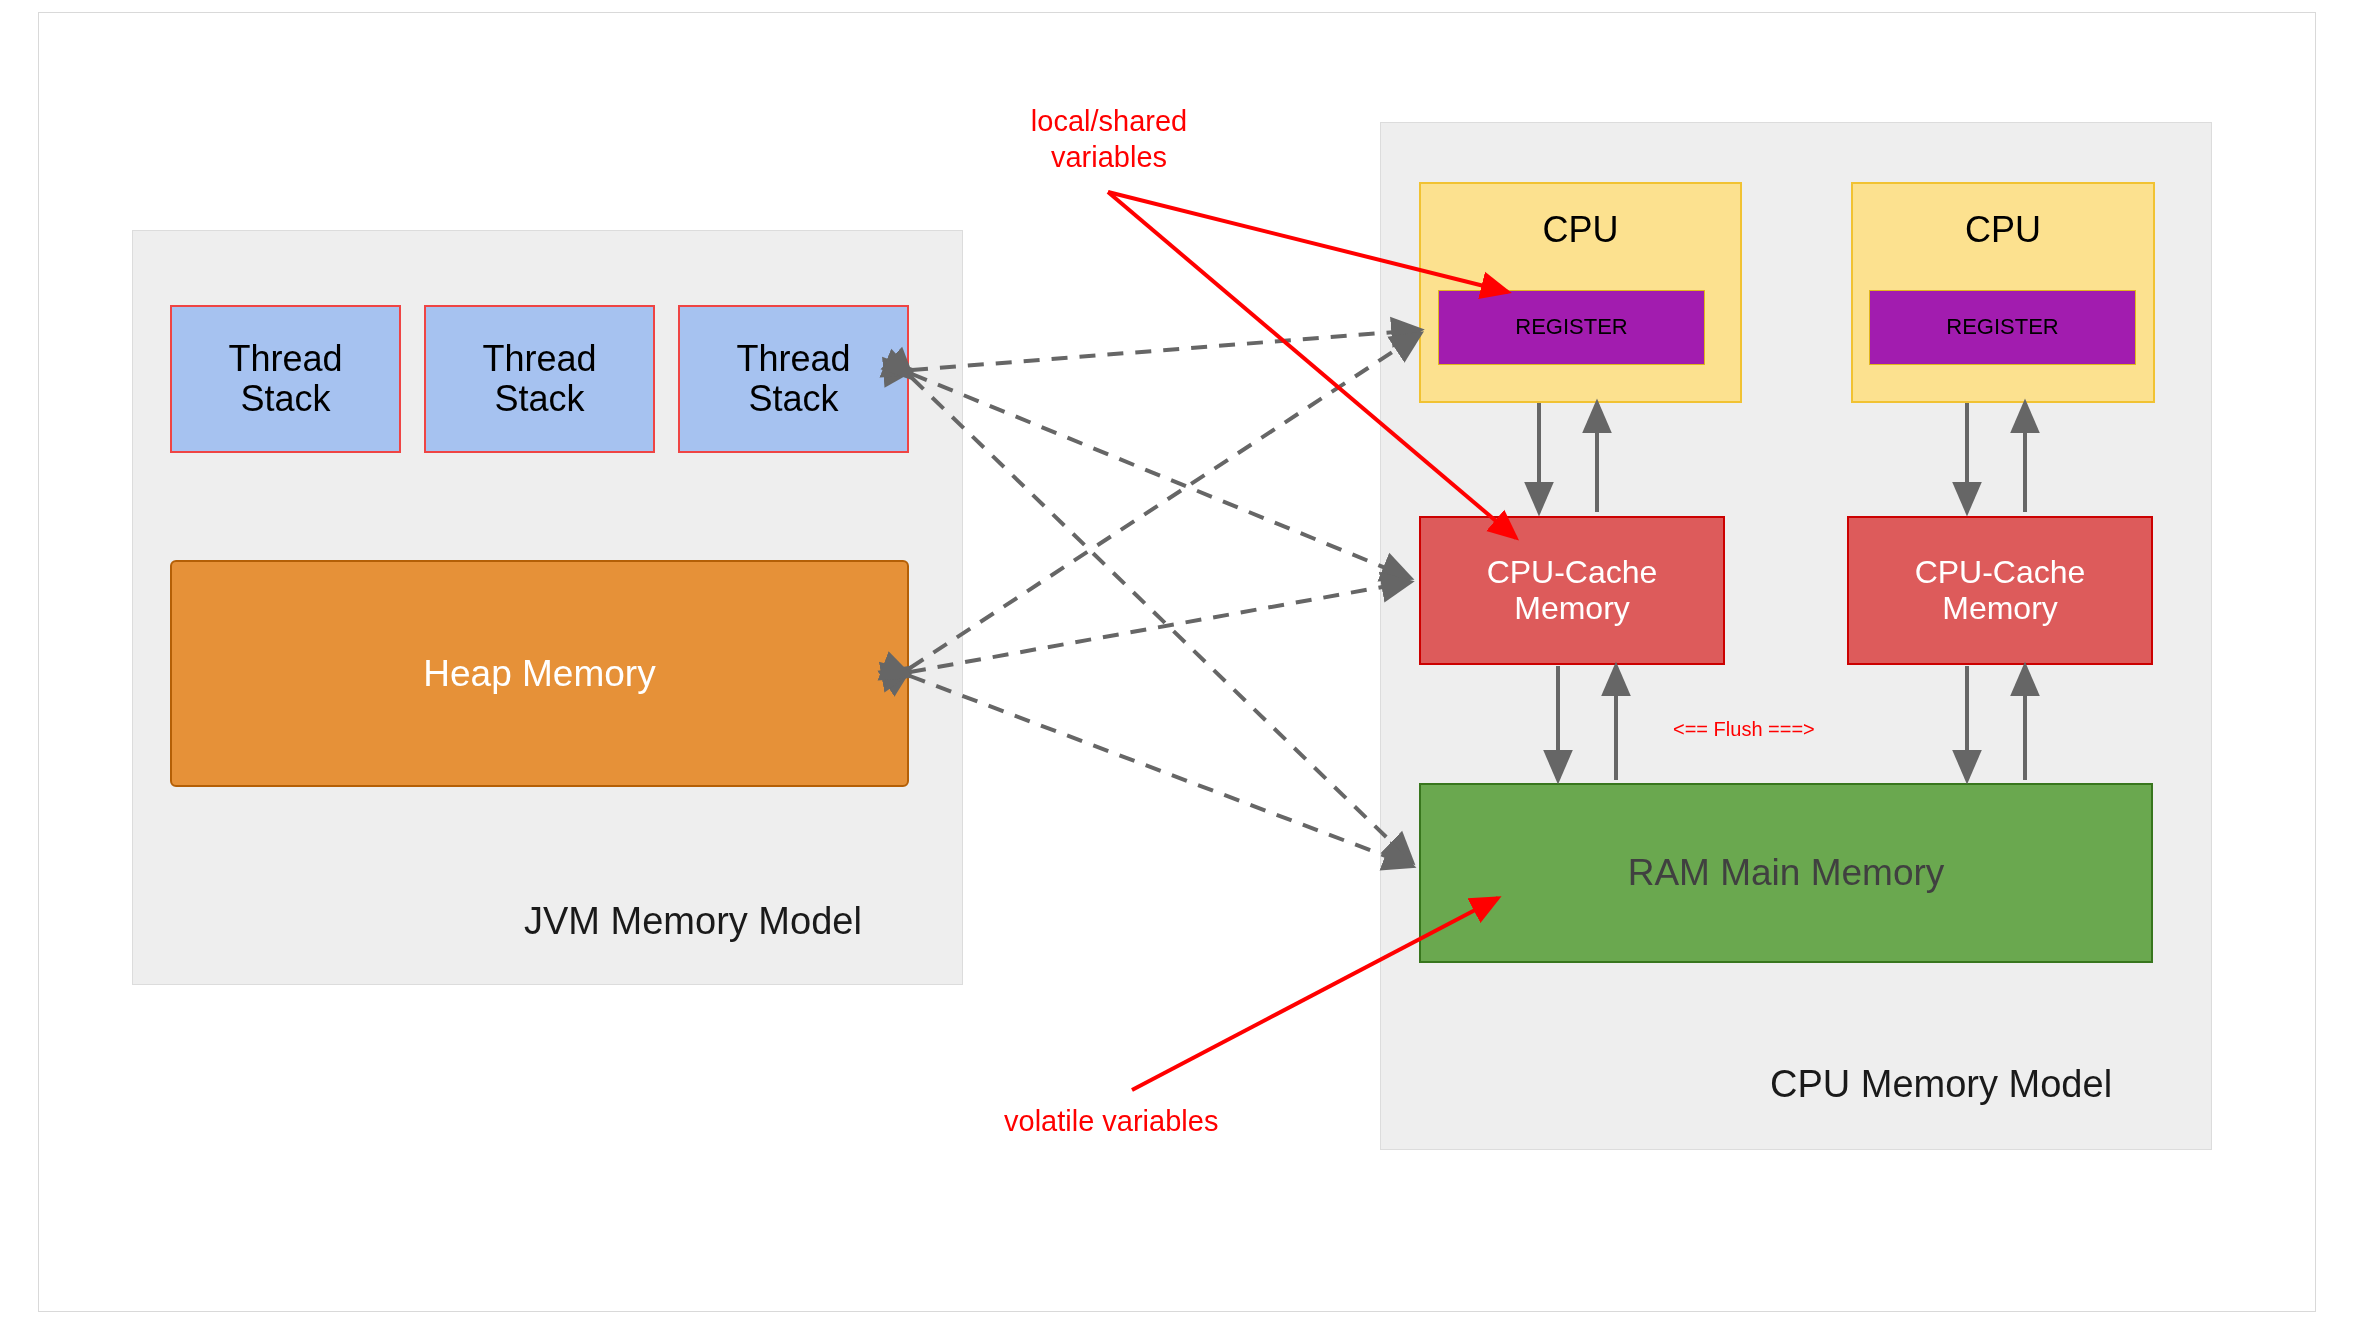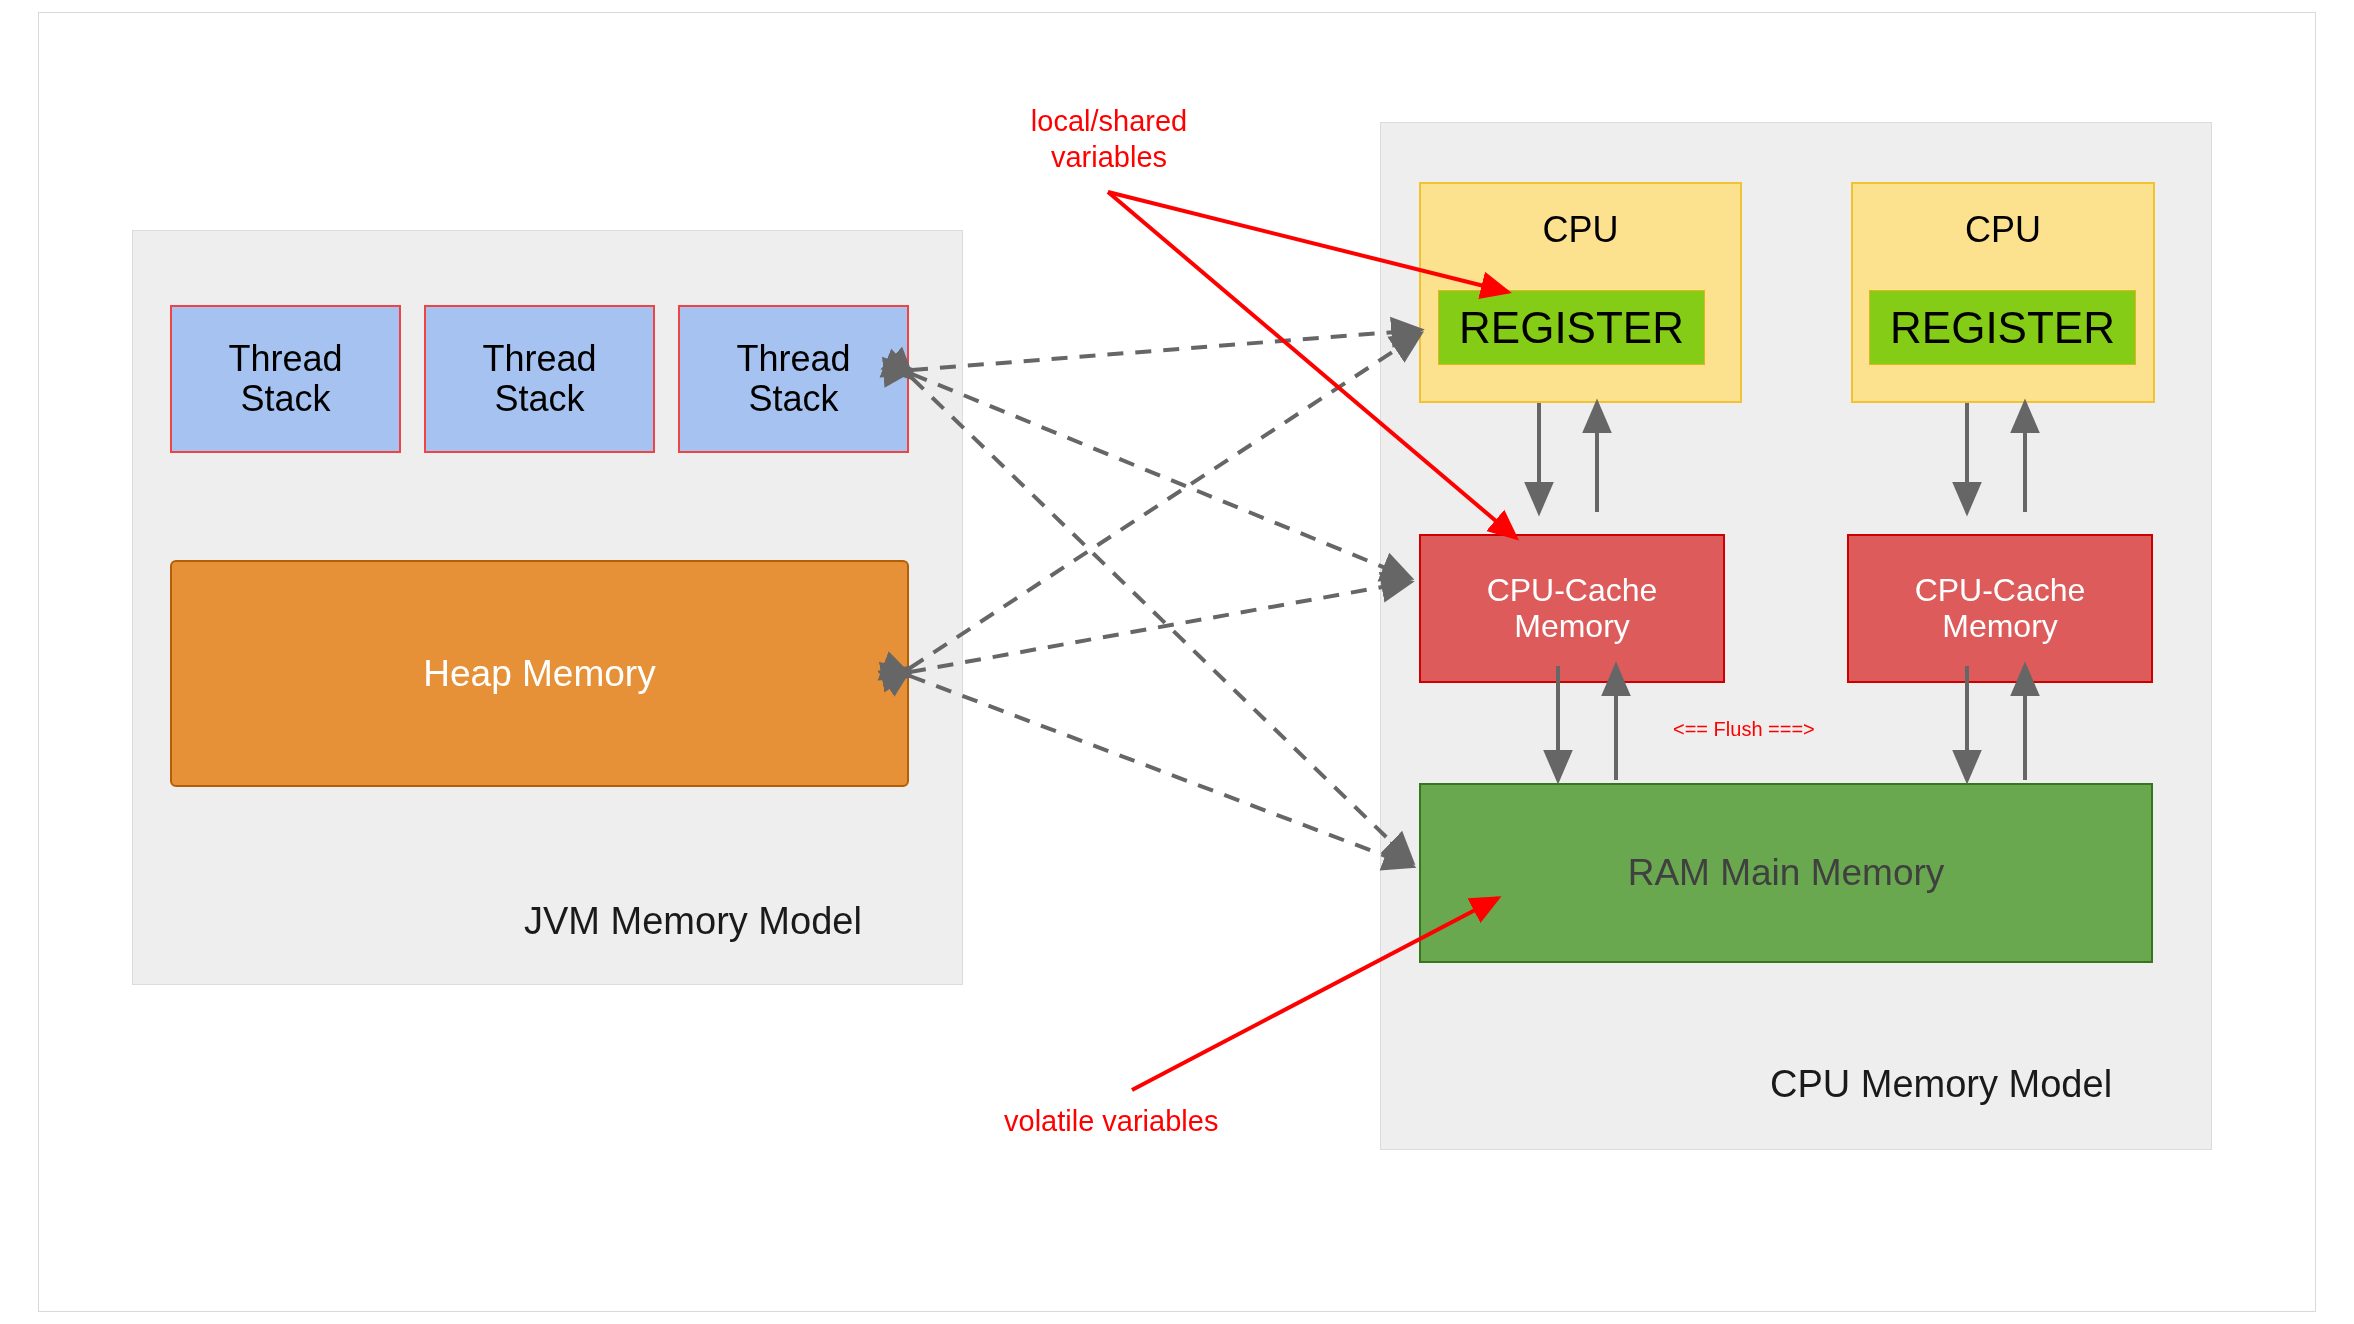--- a/index.html
+++ b/index.html
@@ -64,31 +64,30 @@
   }
   .cpu {
     background: #fce18f;
     border: 2px solid #f1c232;
     color: #000000;
     font-size: 36px;
     align-items: flex-start;
     padding-top: 26px;
   }
   .register {
-    background: #84cc16;
+    background: #a21caf;
     border: 1px solid #e0b61c;
     color: #000000;
-    font-size: 44px;
+    font-size: 22px;
   }
   .cache {
     background: #dd5b5b;
     border: 2px solid #cc0000;
     color: #ffffff;
     font-size: 32px;
-    margin-top: 18px;
   }
   .ram {
     background: #6aa84f;
     border: 2px solid #38761d;
     color: #404040;
     font-size: 37px;
     align-items: center;
   }
 
   .ann {

